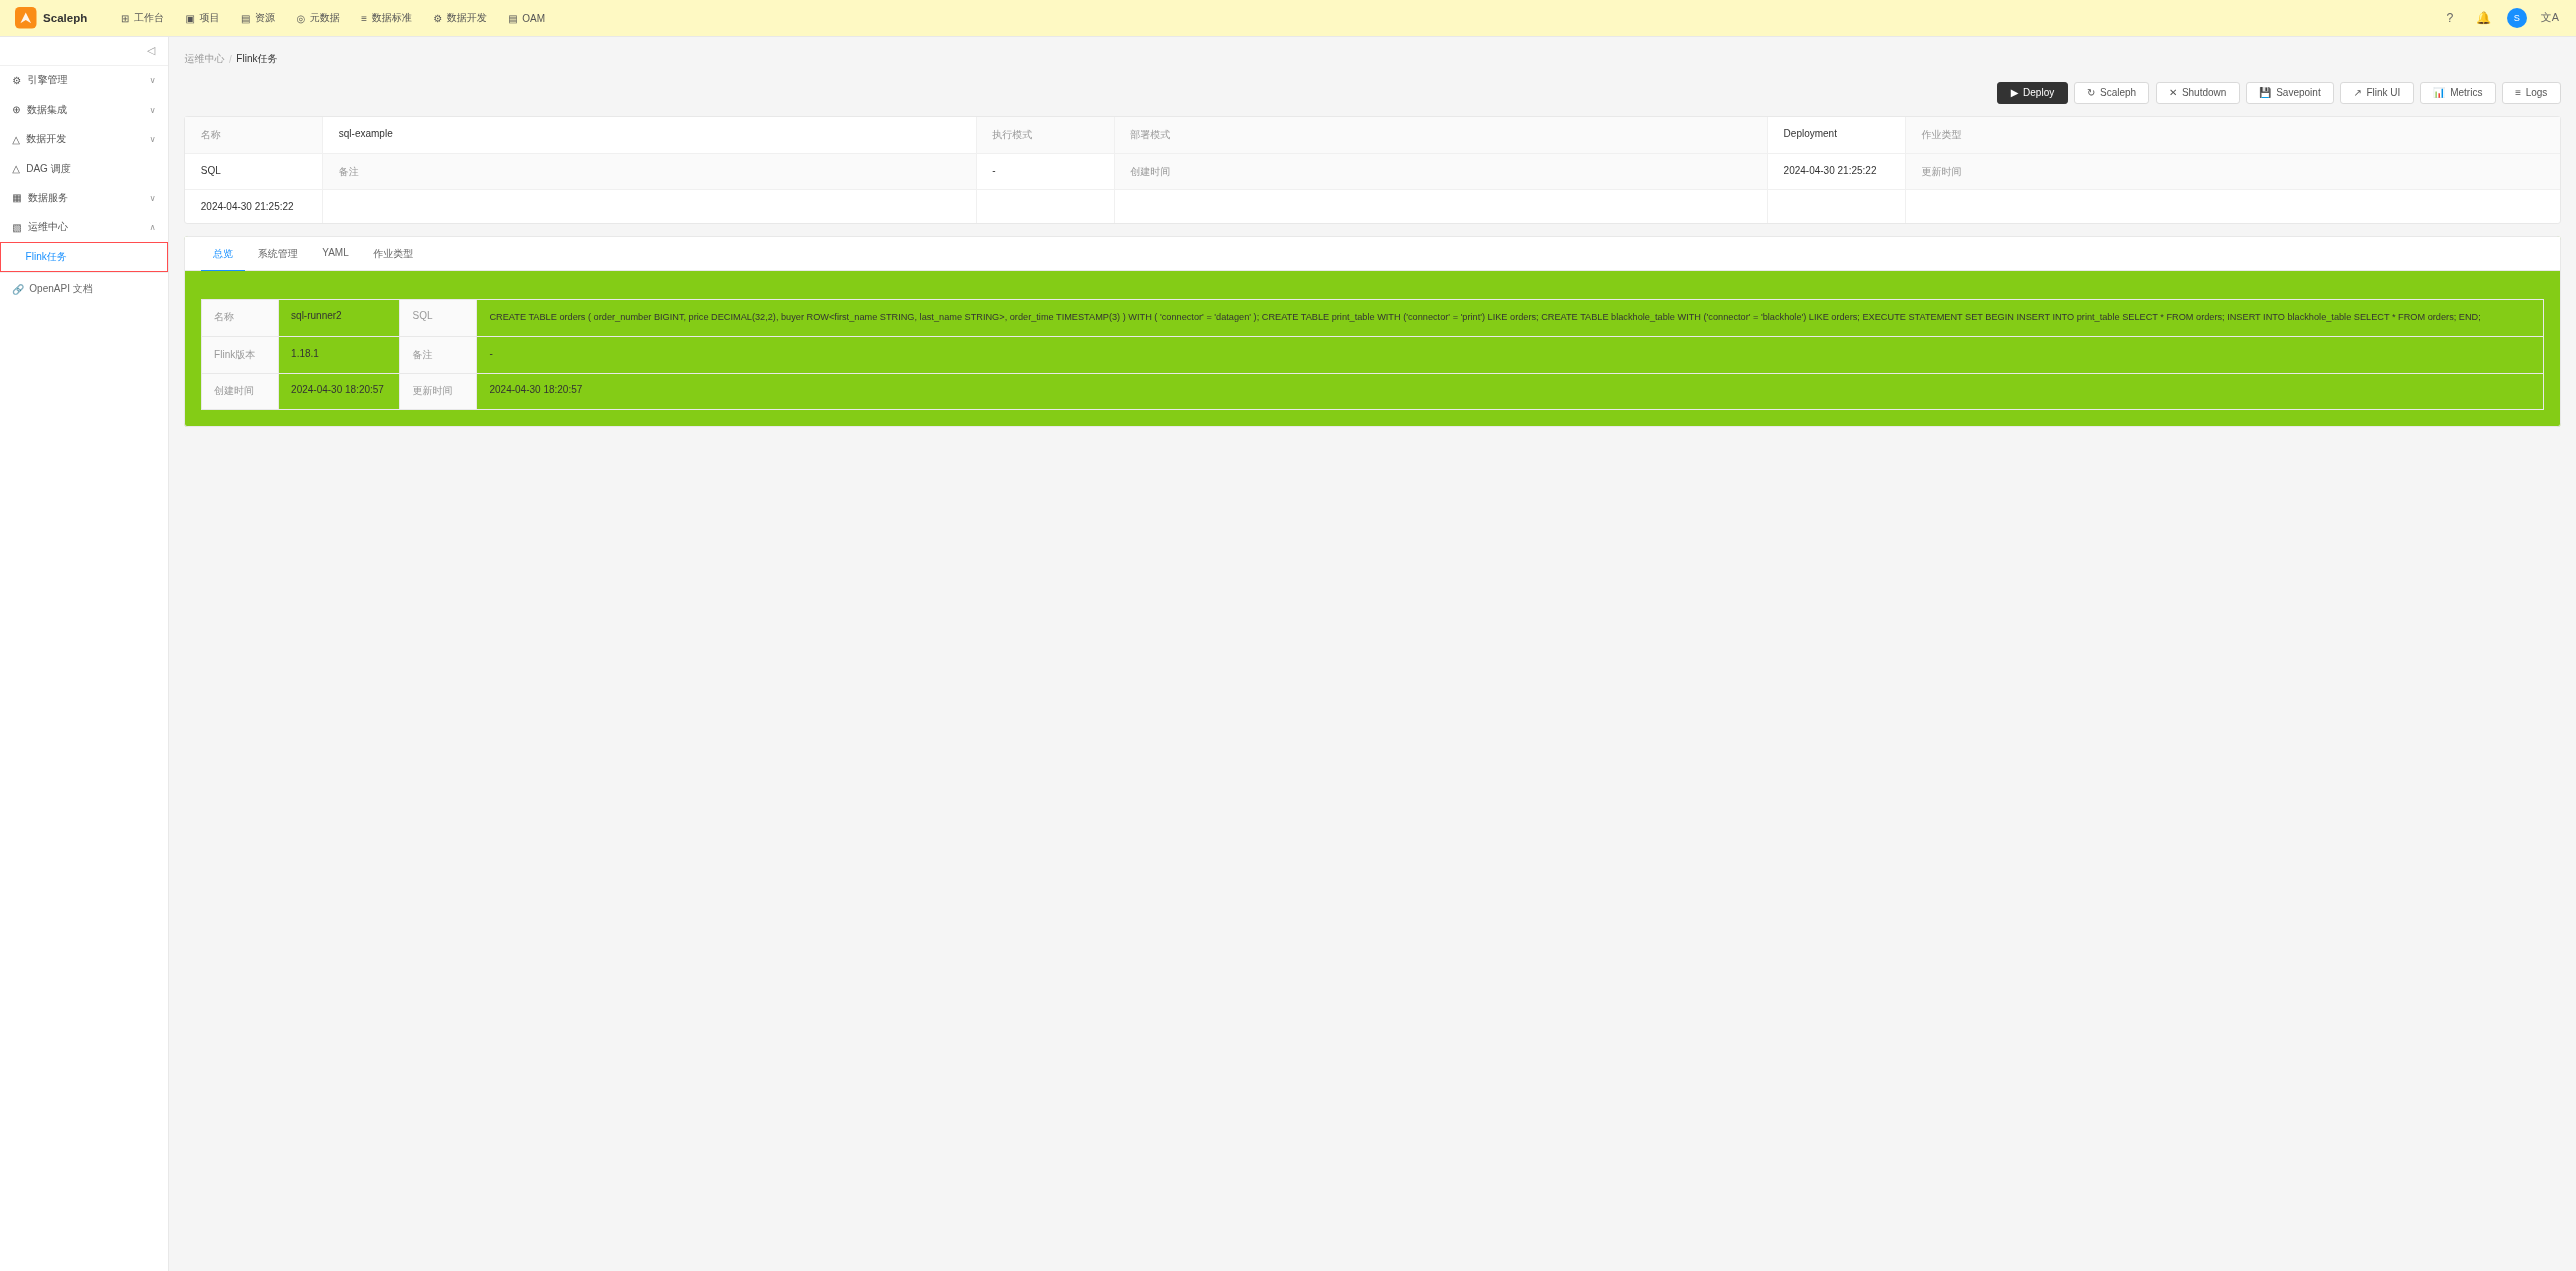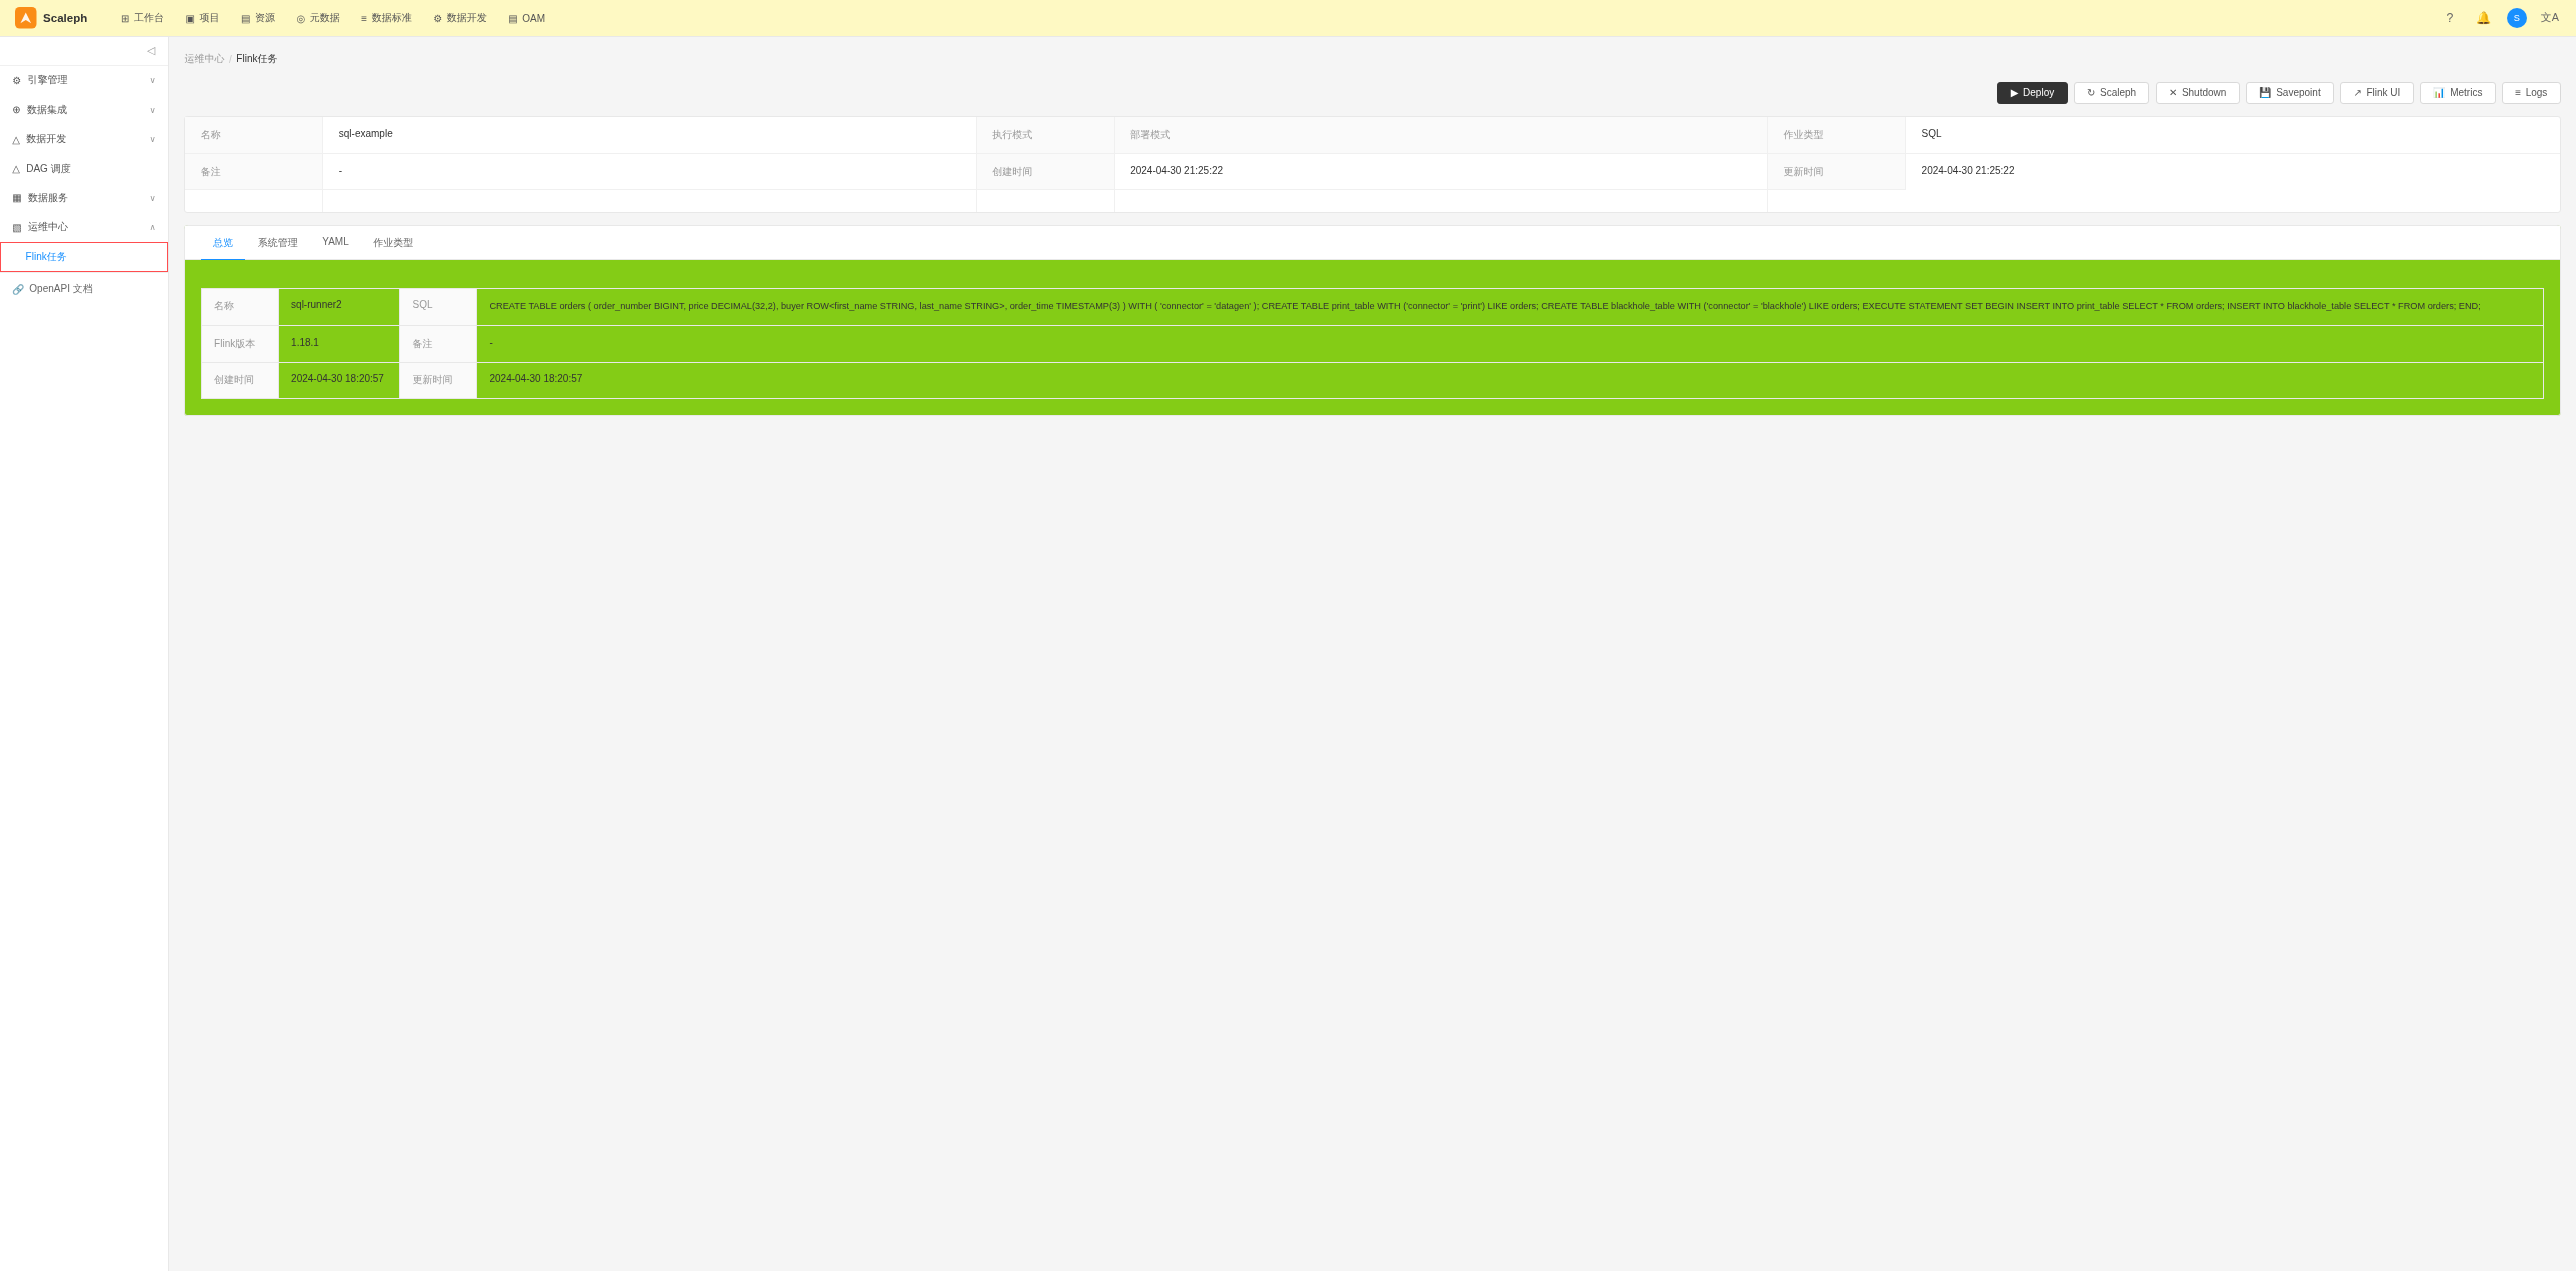--- a/index.html
+++ b/index.html
@@ -232,20 +232,21 @@
         <span>Logs</span>
       </button>
     </div>
 
     <div class="info-card">
       <div class="info-grid">
         <div class="info-cell label">名称</div>
         <div class="info-cell value">sql-example</div>
         <div class="info-cell label">执行模式</div>
         <div class="info-cell label">部署模式</div>
+        <div class="info-cell value">Deployment</div>
 
         <div class="info-cell label">作业类型</div>
         <div class="info-cell value">SQL</div>
         <div class="info-cell label">备注</div>
         <div class="info-cell value">-</div>
         <div class="info-cell label">创建时间</div>
         <div class="info-cell value">2024-04-30 21:25:22</div>
 
         <div class="info-cell label">更新时间</div>
         <div class="info-cell value" style="border-bottom:none;">2024-04-30 21:25:22</div>

